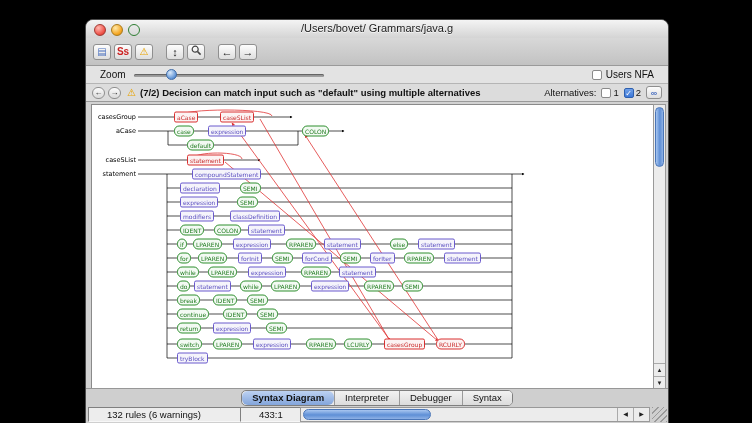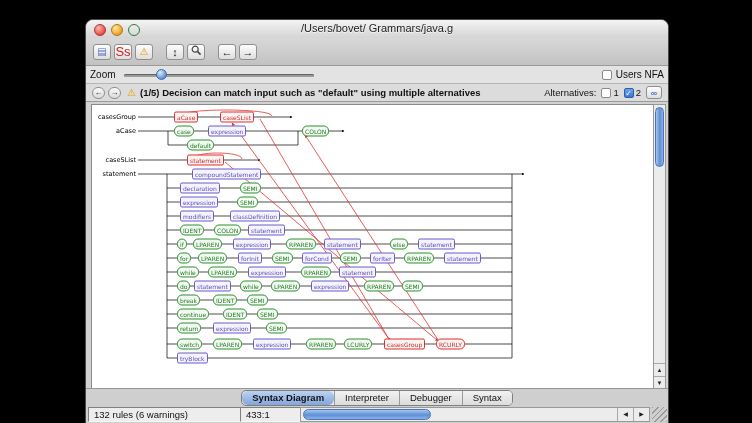--- a/index.html
+++ b/index.html
@@ -19,26 +19,26 @@
          text-shadow:0 1px 0 rgba(255,255,255,.7);}
   
   .toolbar{position:absolute;left:0;top:18px;width:100%;height:28px;
            background:linear-gradient(#D8D8D8,#C2C2C2);border-bottom:1px solid #9a9a9a;
            display:flex;align-items:center;padding-left:7px;box-sizing:border-box;}
   .tbtn{width:18px;height:16px;margin-right:3px;background:linear-gradient(#FDFDFD,#DEDEDE);
         border:1px solid #8f8f8f;border-radius:3px;display:flex;align-items:center;justify-content:center;
         font-size:10px;color:#333;box-sizing:border-box;}
   .tb-gap{width:10px;}
   .g-blue{color:#4a6fbf;font-size:10px;}
-  .g-red{color:#cc2222;font-weight:normal;font-size:13px;}
+  .g-red{color:#cc2222;font-weight:bold;font-size:10px;}
   .g-warn{color:#e8a300;font-size:10px;}
   .g-dark{color:#222;font-weight:bold;font-size:11px;line-height:10px;}
   
   .zoomrow{position:absolute;left:0;top:46px;width:100%;height:18px;background:#E3E3E3;
-           border-bottom:1px solid #b5b5b5;display:flex;align-items:center;padding:0 4px;box-sizing:border-box;
+           border-bottom:1px solid #b5b5b5;display:flex;align-items:center;padding:0 14px;box-sizing:border-box;
            font-size:10px;color:#111;justify-content:flex-end;}
   .slider{position:relative;width:190px;height:12px;margin-left:8px;}
   .slider .track{position:absolute;left:0;right:0;top:5px;height:3px;background:#9f9f9f;
                  border-radius:2px;box-shadow:inset 0 1px 1px rgba(0,0,0,.4);}
   .slider .thumb{position:absolute;left:32px;top:0;width:11px;height:11px;border-radius:50%;
                  background:radial-gradient(circle at 35% 30%,#DCEBFB,#5E93D6 70%,#3c6cae);border:1px solid #3f6ca8;box-sizing:border-box;}
   .cb{width:10px;height:10px;background:#fff;border:1px solid #8a8a8a;border-radius:2px;display:inline-block;
       box-sizing:border-box;vertical-align:middle;}
   .cb.checked{background:linear-gradient(#6FA0E8,#3B77D8);border-color:#2d5fae;color:#fff;font-size:8px;
       line-height:9px;text-align:center;}
@@ -80,21 +80,21 @@
             border-top:1px solid #979797;display:flex;align-items:center;justify-content:center;}
   .seg{display:flex;border:1px solid #7F7F7F;border-radius:5px;overflow:hidden;height:14px;background:#E9E9E9;}
   .seg .tab{padding:0 10px;font-size:9.5px;line-height:13px;color:#111;border-left:1px solid #9a9a9a;
             background:linear-gradient(#F2F2F2,#DCDCDC);}
   .seg .tab:first-child{border-left:none;border-radius:6px;}
   .seg .tab.sel{background:linear-gradient(#BDD2F2,#83A5DB);font-weight:bold;}
   
   .statusrow{position:absolute;left:0;top:386px;width:100%;height:17px;background:#CFCFCF;}
   .sbox{position:absolute;top:1px;height:13px;background:#EDEDED;border:1px solid;
         border-color:#808080 #F7F7F7 #F7F7F7 #808080;font-size:9.5px;line-height:13px;
-        padding:0 5px;box-sizing:content-box;color:#111;}
+        padding:0 18px;box-sizing:content-box;color:#111;}
   .hscroll{position:absolute;left:214px;top:1px;width:350px;height:15px;background:#ECECEC;
            border:1px solid #999;box-sizing:border-box;}
   .hthumb{position:absolute;left:2px;top:1px;width:128px;height:11px;border-radius:6px;
           background:linear-gradient(#A8C6F0,#5E8FD6 55%,#8FB2E6);border:1px solid #4A76B8;box-sizing:border-box;}
   .harrows{position:absolute;right:0;top:0;height:100%;display:flex;}
   .harrow{width:15px;text-align:center;font-size:6px;line-height:13px;color:#222;border-left:1px solid #aaa;}
   .grip{position:absolute;right:1px;top:1px;width:15px;height:15px;
         background:repeating-linear-gradient(135deg,#9a9a9a 0 1px,transparent 1px 4px);}
 </style>
 </head>
@@ -151,21 +151,21 @@
     <span style="margin-left:auto;display:flex;align-items:center;gap:4px;">
       <span class="cb"></span>
       <span>Users NFA</span>
     </span>
   </div>
 
   <div class="warnrow">
     <div class="navbtn">←</div>
     <div class="navbtn">→</div>
     <span class="g-warn" style="margin-left:3px;">⚠</span>
-    <span class="warnmsg">(1/5) Decision can match input such as "default" using multiple alternatives</span>
+    <span class="warnmsg">(7/2) Decision can match input such as "default" using multiple alternatives</span>
     <span class="alt-label">Alternatives:</span>
     <span class="cb" style="margin-left:5px;"></span>
     <span style="margin-left:2px;">1</span>
     <span class="cb checked" style="margin-left:5px;">✓</span>
     <span style="margin-left:2px;">2</span>
     <div class="linkbtn">∞</div>
   </div>
 
   <div class="canvas-wrap">
     <svg id="diagram-svg" width="561" height="284">

